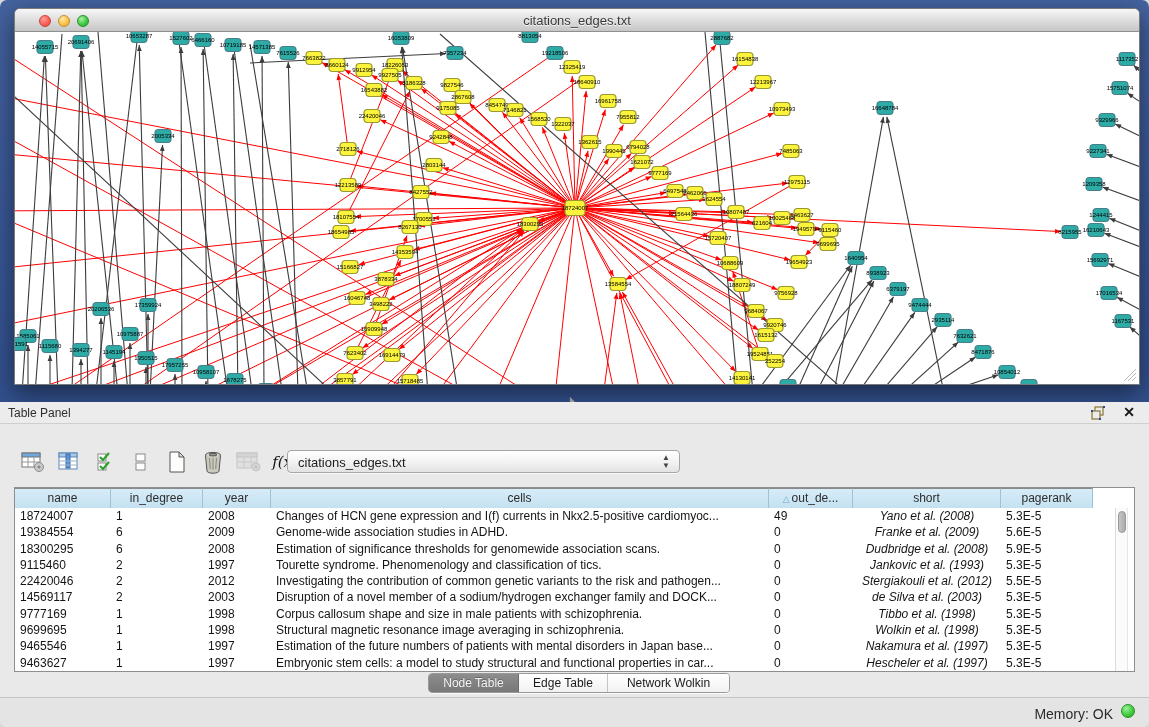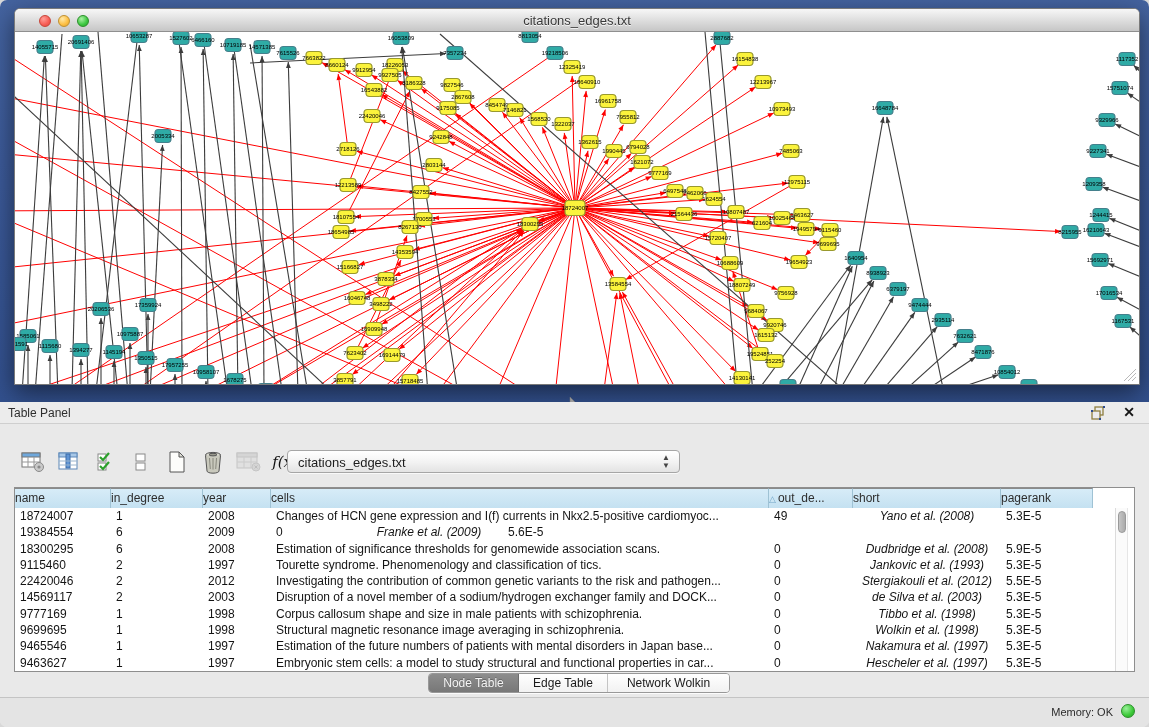--- a/index.html
+++ b/index.html
@@ -42,21 +42,21 @@
            box-shadow:0 1px 0 rgba(255,255,255,.7); }
   .combo .cv { position:absolute; left:10px; top:4px; font-size:13px; color:#1c1c1c; }
   .combo .st { position:absolute; right:9px; top:3px; font-size:8px; color:#444; line-height:8px; text-align:center;}
 
   .tablebox { position:absolute; left:14px; top:63px; width:1121px; height:185px;
               background:#ffffff; border:1px solid #8e8e8e; }
   .thead { position:absolute; left:0; top:0; height:20px; display:flex;
            border-bottom:1px solid #9fc2d4; }
   .th { height:20px; background:linear-gradient(180deg,#d7ecf8,#c4e1f1);
         border-right:1px solid #9fc2d4; border-top:1px solid #8a8a8a;
-        font-size:12px; color:#2d2d2d; line-height:19px; overflow:hidden; white-space:nowrap;}
+        font-size:12px; color:#2d2d2d; text-align:center; line-height:19px; overflow:hidden; white-space:nowrap;}
   .th .sortico { color:#74a7c8; font-size:9px; margin-right:2px; }
   .tbody { position:absolute; left:0; top:20px; width:1100px; }
   .trow { display:flex; height:16.3px; line-height:16.3px; font-size:12px; color:#141414; white-space:nowrap; }
   .td { overflow:hidden; padding-left:5px; }
   .td.center { text-align:center; padding-left:0;font-style:italic; }
   .vscroll { position:absolute; right:6px; top:20px; width:13px; height:163px;
              background:#fbfbfb; border-left:1px solid #dcdcdc; border-right:1px solid #e6e6e6;}
   .vthumb { position:absolute; left:2px; top:3px; width:8px; height:22px; border-radius:4px;
             background:linear-gradient(90deg,#c6c6c6,#ababab); border:1px solid #9a9a9a; }
 
@@ -65,21 +65,21 @@
             box-shadow:0 1px 0 rgba(255,255,255,.8); }
   .seg { height:20px; font-size:12px; line-height:19px; text-align:center;
          background:linear-gradient(180deg,#ffffff,#f0f0f0); color:#1a1a1a;
          border-right:1px solid #c4c4c4; }
   .seg:last-child { border-right:none; }
   .seg.sel { background:linear-gradient(180deg,#8d8d8d,#757575); color:#f4f4f4;
              text-shadow:0 -1px 0 rgba(0,0,0,.25); border-right:1px solid #6d6d6d;}
 
   .statusbar { position:absolute; left:0; top:697px; width:1149px; height:30px;
                background:#e4e4e4; border-top:1px solid #c4c4c4; }
-  .mem { position:absolute; right:36px; top:8px; font-size:11px; color:#2b2b2b; }
+  .mem { position:absolute; right:36px; top:8px; font-size:14px; color:#2b2b2b; }
   .memdot { position:absolute; right:14px; top:6px; width:14px; height:14px; border-radius:50%;
             background:radial-gradient(circle at 35% 30%, #9af09a, #3bc937 60%, #2e9e2c);
             border:1px solid #2a8f29; }
 </style>
 </head>
 <body>
 
 <div id="app">
 
   <div class="desktop">
@@ -1007,20 +1007,21 @@
             <div class="td" style="width: 68px;">2008</div>
             <div class="td" style="width: 498px;">Changes of HCN gene expression and I(f) currents in Nkx2.5-positive cardiomyoc...</div>
             <div class="td" style="width: 84px;">49</div>
             <div class="td center" style="width: 148px;">Yano et al. (2008)</div>
             <div class="td" style="width: 92px;">5.3E-5</div>
           </div>
           <div class="trow">
             <div class="td" style="width: 96px;">19384554</div>
             <div class="td" style="width: 92px;">6</div>
             <div class="td" style="width: 68px;">2009</div>
+            <div class="td" style="width: 498px;">Genome-wide association studies in ADHD.</div>
             <div class="td" style="width: 84px;">0</div>
             <div class="td center" style="width: 148px;">Franke et al. (2009)</div>
             <div class="td" style="width: 92px;">5.6E-5</div>
           </div>
           <div class="trow">
             <div class="td" style="width: 96px;">18300295</div>
             <div class="td" style="width: 92px;">6</div>
             <div class="td" style="width: 68px;">2008</div>
             <div class="td" style="width: 498px;">Estimation of significance thresholds for genomewide association scans.</div>
             <div class="td" style="width: 84px;">0</div>

